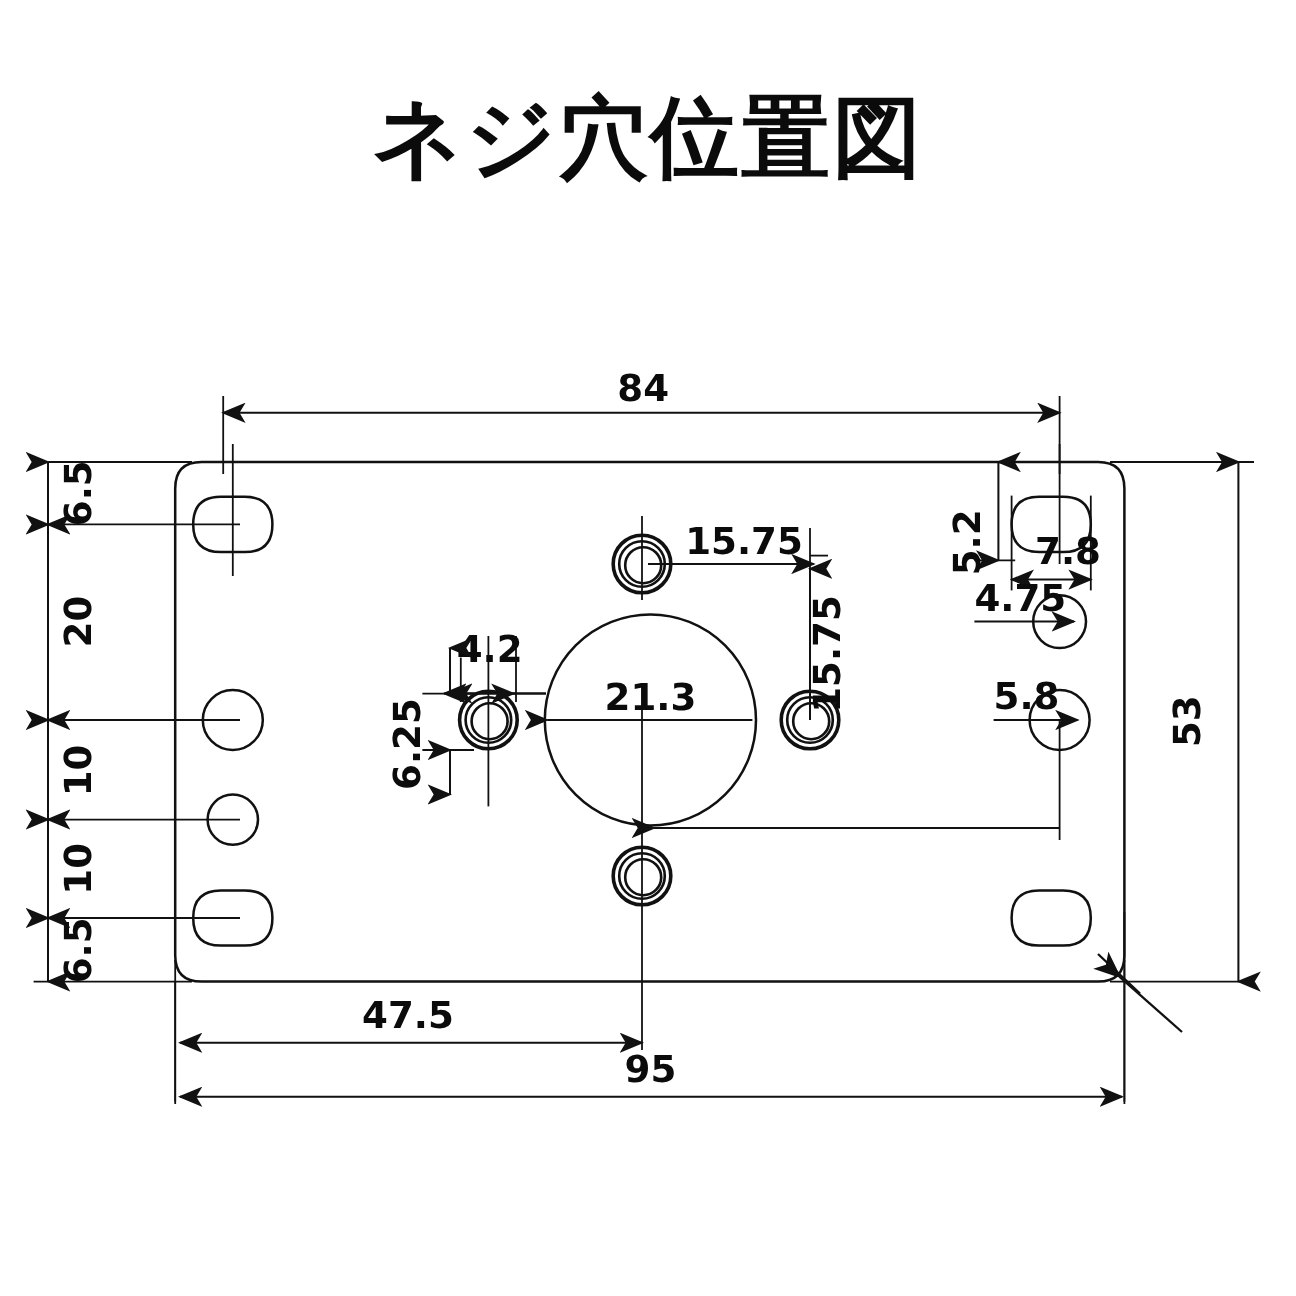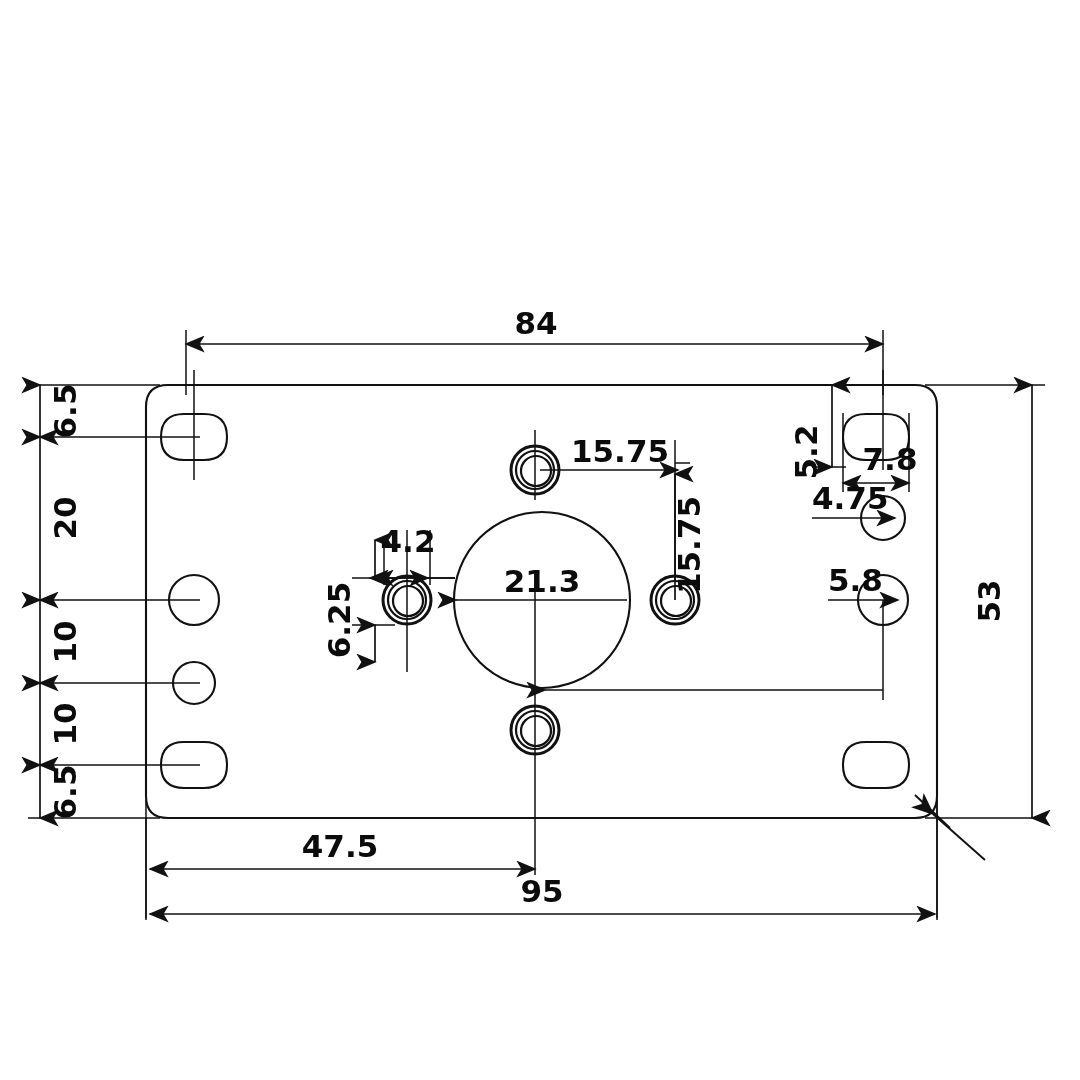--- a/index.html
+++ b/index.html
@@ -93,20 +93,21 @@
   }
   .arrow-fill {
     fill: #111111;
   }
 </style>
 </head>
 <body>
 
 <div id="page">
 
+  <div id="drawing-title">ネジ穴位置図</div>
 
   <svg id="drawing-canvas" viewBox="0 0 1080 1080">
     <defs>
       <marker id="arr-r" viewBox="0 0 12 10" refX="11" refY="5" markerWidth="12" markerHeight="10" orient="auto">
         <path d="M0,0 L12,5 L0,10 L3,5 Z" class="arrow-fill"></path>
       </marker>
       <marker id="arr-l" viewBox="0 0 12 10" refX="1" refY="5" markerWidth="12" markerHeight="10" orient="auto">
         <path d="M12,0 L0,5 L12,10 L9,5 Z" class="arrow-fill"></path>
       </marker>
       <marker id="arr-u" viewBox="0 0 10 12" refX="5" refY="1" markerWidth="10" markerHeight="12" orient="auto">

